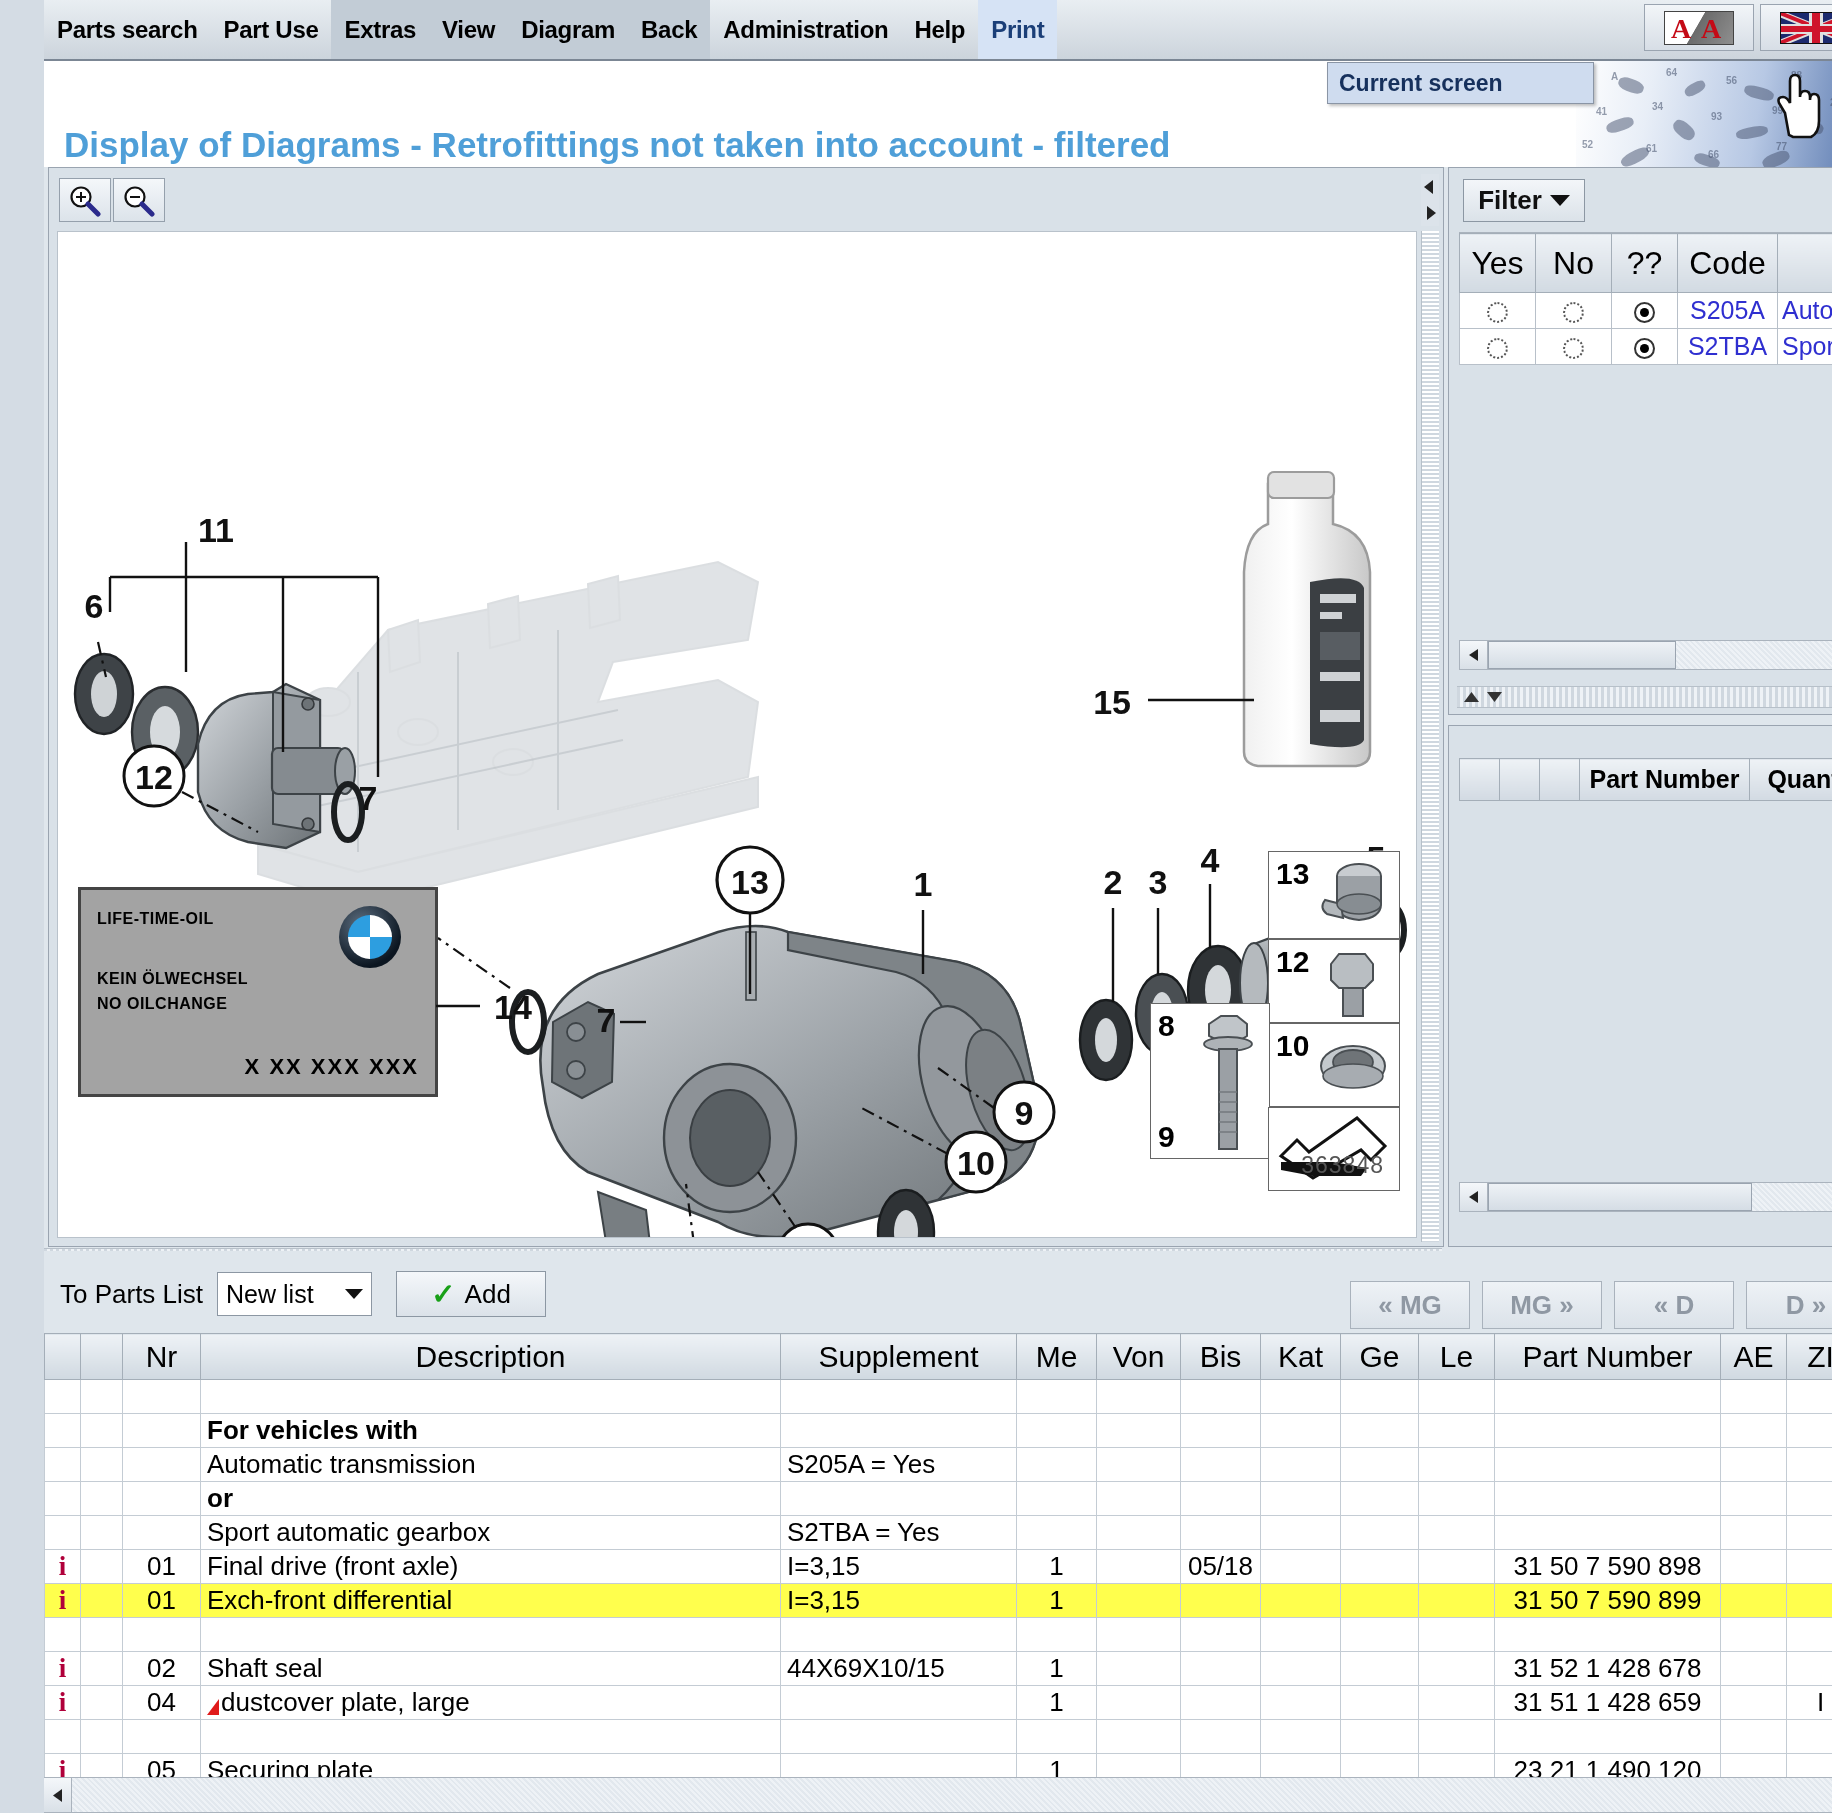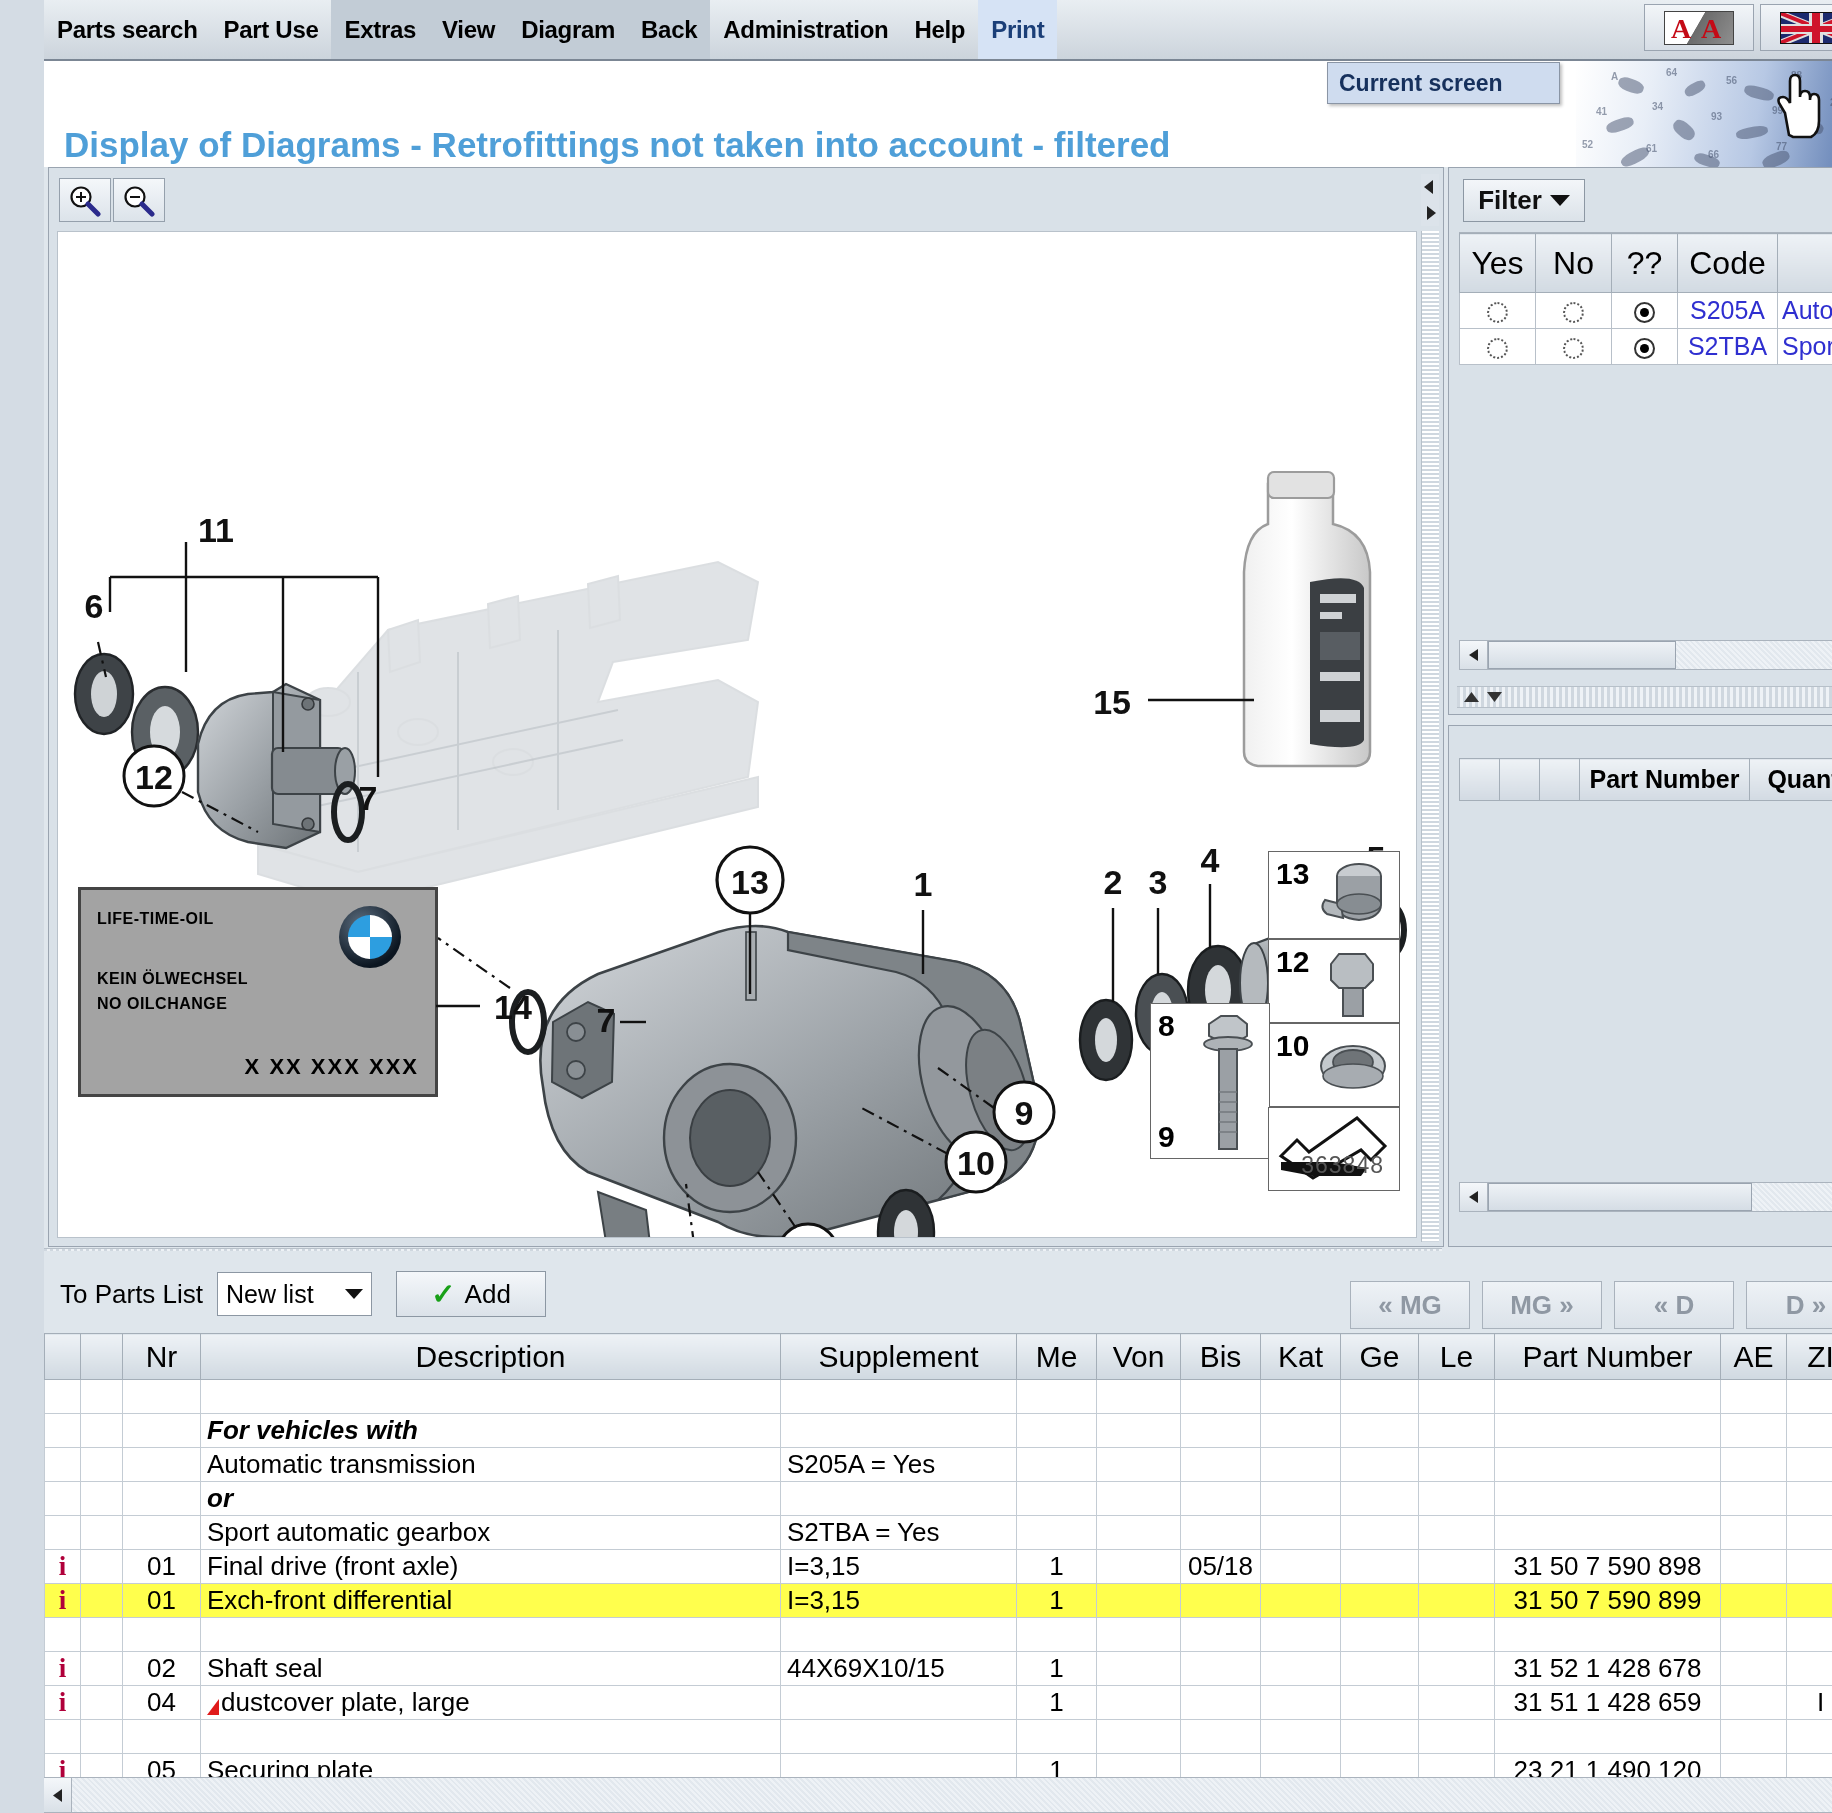--- a/index.html
+++ b/index.html
@@ -50,21 +50,21 @@
   .icon-flag .d2 { transform: rotate(-22deg); }
   .icon-flag .r1 { position: absolute; left: -10px; top: 13.5px; width: 92px; height: 4px; background: #cf142b; transform: rotate(22deg); }
   .icon-flag .r2 { position: absolute; left: -10px; top: 13.5px; width: 92px; height: 4px; background: #cf142b; transform: rotate(-22deg); }
   .icon-flag .h  { position: absolute; left: 0; top: 11px; width: 70px; height: 10px; background: #e0e0e0; }
   .icon-flag .v  { position: absolute; left: 28px; top: 0; width: 14px; height: 32px; background: #e0e0e0; }
   .icon-flag .hr { position: absolute; left: 0; top: 13px; width: 70px; height: 6px; background: #cf142b; }
   .icon-flag .vr { position: absolute; left: 31px; top: 0; width: 8px; height: 32px; background: #cf142b; }
 
   
   #dropdown {
-    position: absolute; left: 1283px; top: 62px; width: 233px; height: 42px;
+    position: absolute; left: 1283px; top: 62px; width: 267px; height: 42px;
     background: #cfdcef; border: 1px solid #8a95a5;
     display: flex; align-items: center; padding-left: 11px;
     font-size: 23px; font-weight: bold; color: #16305c;
     z-index: 40;
     box-shadow: 2px 2px 3px rgba(0,0,0,.25);
   }
 
   
   #banner {
     position: absolute; left: 0; top: 61px; width: 1832px; height: 106px;
@@ -195,21 +195,21 @@
   #navgroup { position:absolute; right: 10px; top: 18px; display:flex; gap:12px; }
 
   #plTableWrap { position: absolute; left: 0; top: 82px; right: 0; bottom: 36px; overflow: hidden; }
   #plTable { border-collapse: collapse; width: 1810px; table-layout: fixed; }
   #plTable th { background: linear-gradient(#eef2f6,#d0d9e1); border: 1px solid #a4aeb8;
     font-size: 30px; font-weight: normal; height: 46px; color: #000; }
   #plTable td { border: 1px solid #c4ccd4; height: 34px; font-size: 26px; background: #fff; padding: 0 6px;
     white-space: nowrap; overflow: hidden; }
   #plTable tr.hl td { background: #ffff4d; }
   #plTable td.c { text-align: center; }
-  #plTable td.b { font-weight: bold; font-style: italic; }
+  #plTable td.b { font-weight: bold; }
   .iicon { color: #b0003a; font: bold 27px "Liberation Serif", serif; }
   .redtri { display:inline-block; width:0;height:0;border-left:12px solid transparent;
     border-bottom:16px solid #e01b1b; vertical-align:-4px; margin-right:2px;}
   .vsb { position: absolute; right: 0; top: 0; bottom: 0; width: 24px; background:#e3e9ee; border:1px solid #aab3bd;}
   .vsb .ar { height: 26px; background: linear-gradient(#f4f7fa,#d9e0e7); display:flex;align-items:center;justify-content:center;}
 </style>
 </head>
 <body>
 
 <div id="app">

